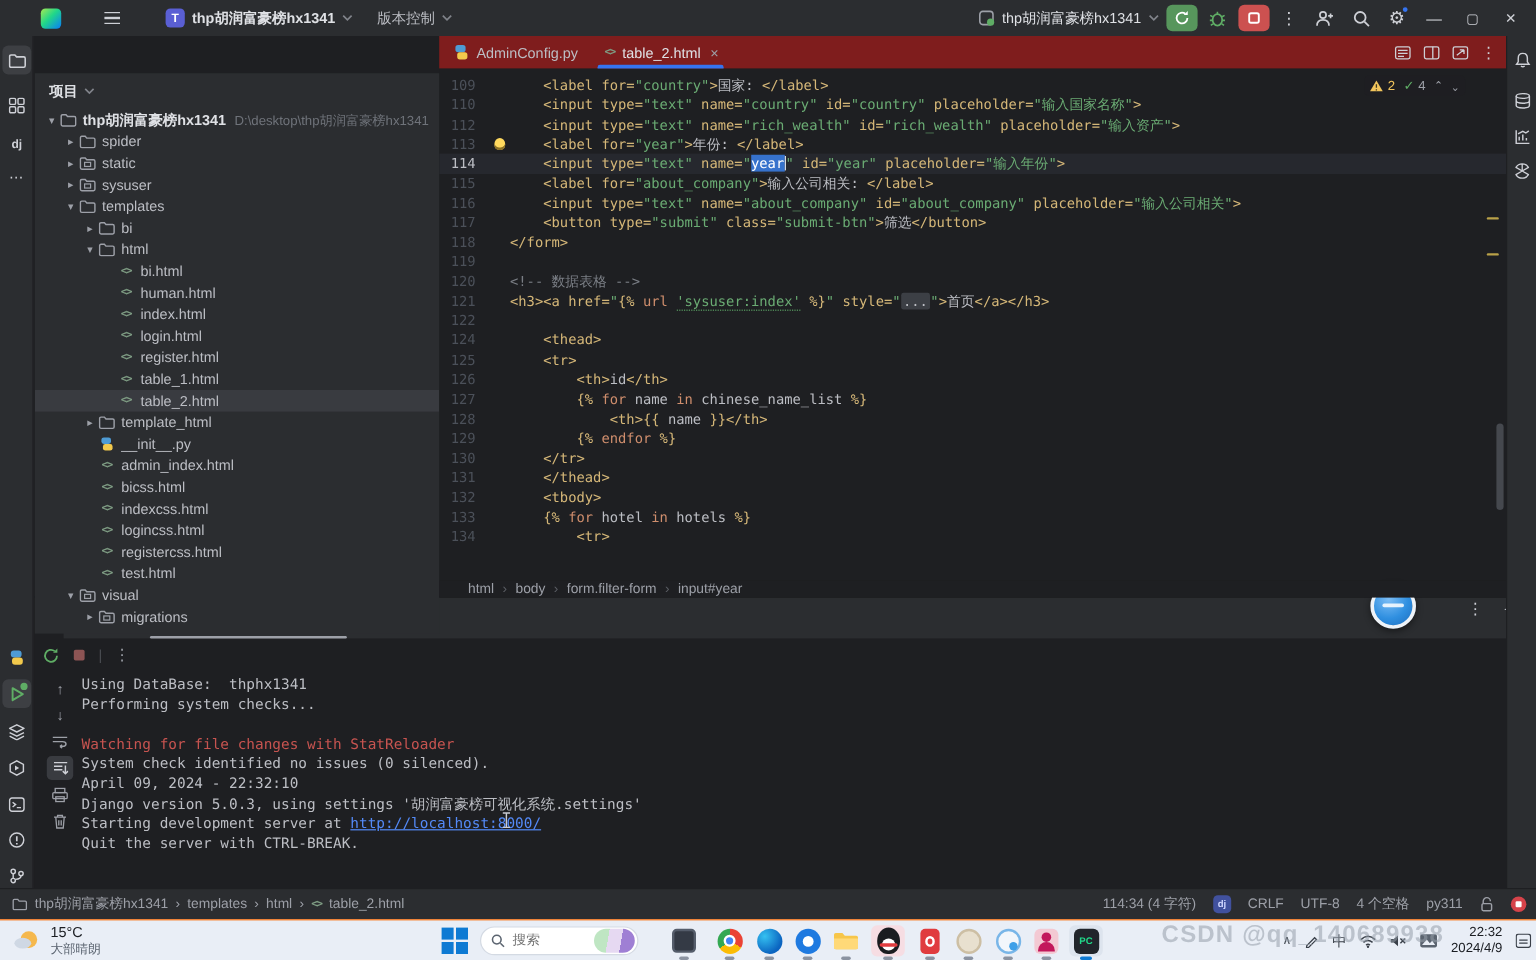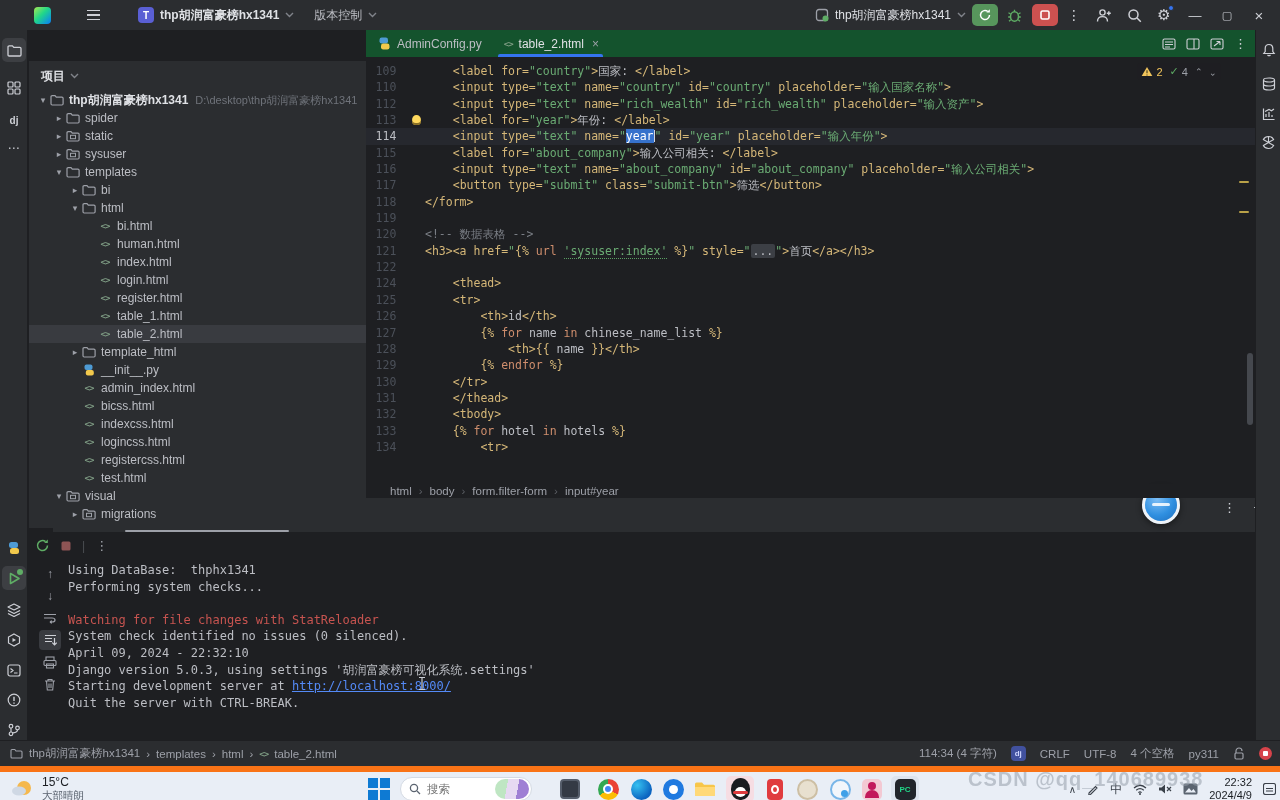--- a/index.html
+++ b/index.html
@@ -46,21 +46,21 @@
   .trow { height:18px; display:flex; align-items:center; white-space:nowrap; cursor:default; }
   .trow.sel { background:#393b40; }
   .trow .twist { width:12px; text-align:center; color:#9da0a8; font-size:9px; flex:none; }
   .trow .ticon { width:16px; flex:none; display:flex; justify-content:center; }
   .trow .tlabel { margin-left:4px; color:#bcbec4; }
   .trow.root .tlabel { color:#dfe1e5; font-weight:bold; }
   .trow .thint { margin-left:7px; color:#6f737a; font-size:11px; }
   .html-ic { font-family:"DejaVu Sans Mono",monospace; font-size:9px; font-weight:bold; color:#7f9d84; letter-spacing:-1px; }
 
   
-  .tabbar { position:absolute; left:366px; top:30px; width:889px; height:27px; background:#14532d; display:flex; align-items:flex-end; z-index:12; }
+  .tabbar { position:absolute; left:366px; top:30px; width:889px; height:27px; background:#7f1d1d; display:flex; align-items:flex-end; z-index:12; }
   .etab { height:27px; display:flex; align-items:center; gap:6px; padding:0 10px 0 12px; color:#bcbec4; position:relative; }
   .etab.active { color:#dfe1e5; }
   .etab.active::after { content:""; position:absolute; left:6px; right:6px; bottom:0; height:3px; background:#3574f0; border-radius:2px 2px 0 0; }
   .etab .closex { color:#9da0a8; font-size:12px; margin-left:2px; }
   .tab-right { position:absolute; right:8px; top:0; height:27px; display:flex; align-items:center; gap:10px; color:#ced0d6; }
 
   .editor { position:absolute; left:366px; top:57px; width:889px; height:427px; background:#1e1f22; overflow:hidden; z-index:5; }
   .code { position:absolute; left:0; top:6px; width:100%; font-family:"DejaVu Sans Mono",monospace; font-size:11.5px; line-height:16.35px; }
   .cl { position:relative; display:flex; height:16.35px; }
   .cl.active { background:#26282e; }
@@ -109,21 +109,21 @@
 
   
   .statusbar { position:absolute; left:0; top:740px; width:1280px; height:26px; background:#2b2d30; border-top:1px solid #1e1f22; display:flex; align-items:center; color:#9da0a8; font-size:11.5px; z-index:30; }
   .sb-left { display:flex; align-items:center; gap:6px; margin-left:10px; }
   .sb-right { position:absolute; right:8px; display:flex; align-items:center; gap:14px; }
   .dj-badge { width:15px; height:15px; border-radius:4px; background:#41519e; color:#cfd6ff; font-size:8px; font-weight:bold; display:flex; align-items:center; justify-content:center; }
   .rec-dot { width:13px; height:13px; border-radius:50%; background:#d6434a; display:flex; align-items:center; justify-content:center; }
   .rec-dot i { width:5px; height:5px; background:#fff; border-radius:1px; display:block; }
 
   
-  .taskbar { position:absolute; left:0; top:766px; width:1280px; height:34px; background:#e9eef6; border-top:6px solid #f97316; z-index:40; color:#1b1e23; }
+  .taskbar { position:absolute; left:0; top:766px; width:1280px; height:34px; background:#e9eef6; border-top:1px solid #f97316; z-index:40; color:#1b1e23; }
   .weather { position:absolute; left:10px; top:3px; display:flex; align-items:center; gap:8px; }
   .wtemp { font-size:12px; color:#1b1e23; } .wdesc { font-size:10.5px; color:#5b6470; }
   .start-btn { position:absolute; left:368px; top:6px; width:22px; height:22px; display:grid; grid-template-columns:10px 10px; grid-gap:2px; }
   .start-btn i { width:10px; height:10px; background:#0e7ad3; display:block; }
   .search-pill { position:absolute; left:400px; top:5px; width:132px; height:24px; background:#fff; border:1px solid #d4dae3; border-radius:12px; display:flex; align-items:center; padding-left:8px; gap:6px; overflow:hidden; }
   .search-pill input { border:none; outline:none; width:62px; font-size:11.5px; color:#5b6470; background:transparent; font-family:inherit; }
   .pill-art { position:absolute; right:2px; top:1px; width:34px; height:20px; border-radius:10px;
     background:linear-gradient(100deg,#bfe6c3 0 35%,#e6d9f2 35% 65%,#9f7fd4 65% 100%); }
   .tb-app { position:absolute; top:4px; width:28px; height:26px; border-radius:5px; display:flex; align-items:center; justify-content:center; }
   .tb-app.open::after { content:""; position:absolute; bottom:-3px; left:10px; width:8px; height:3px; border-radius:2px; background:#8b93a1; }

